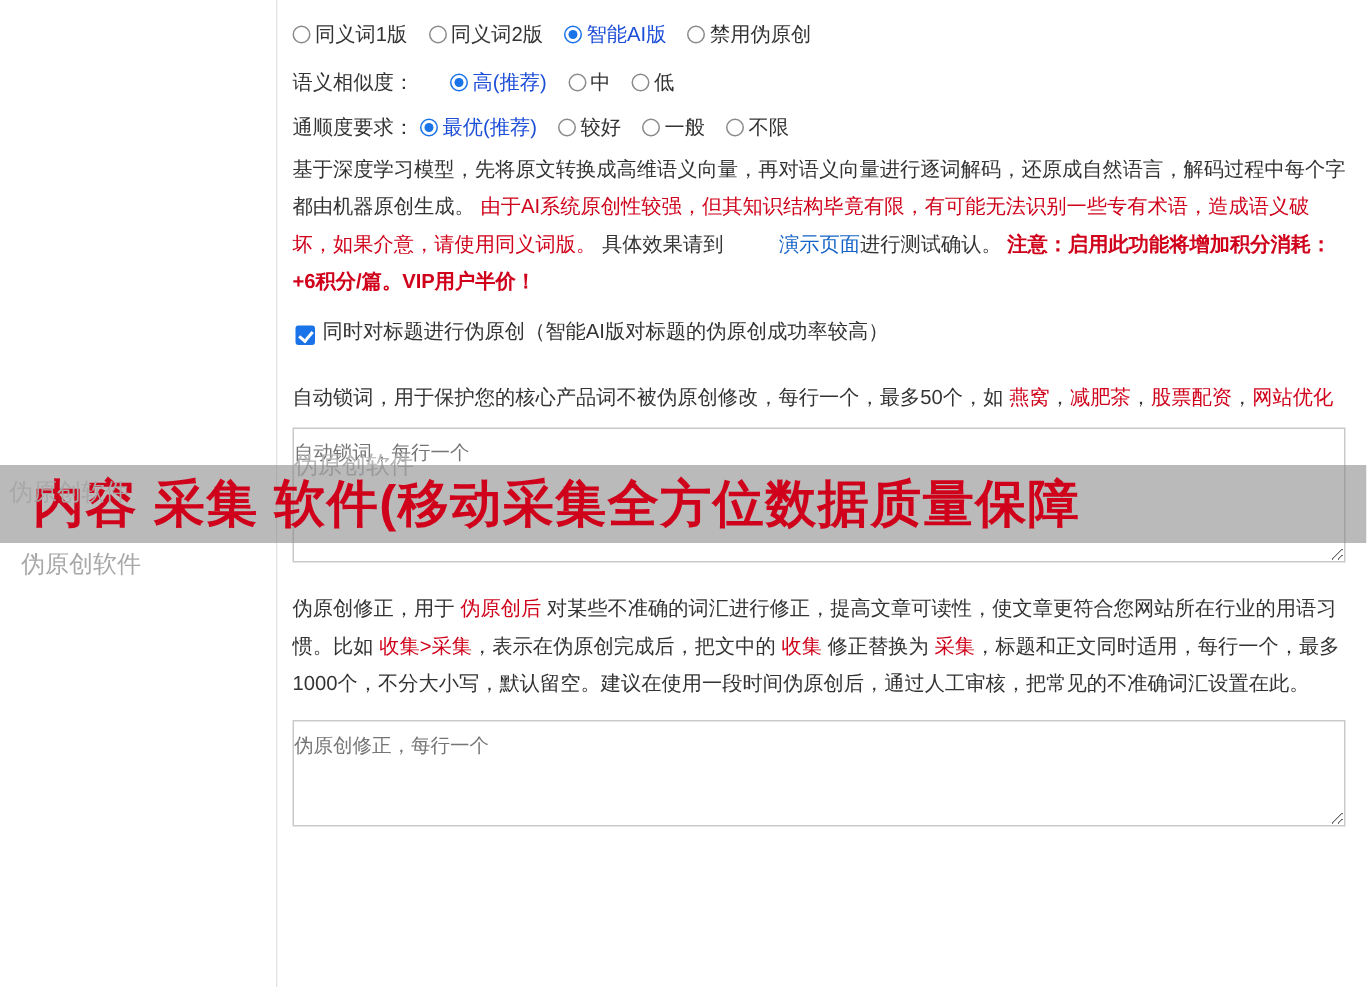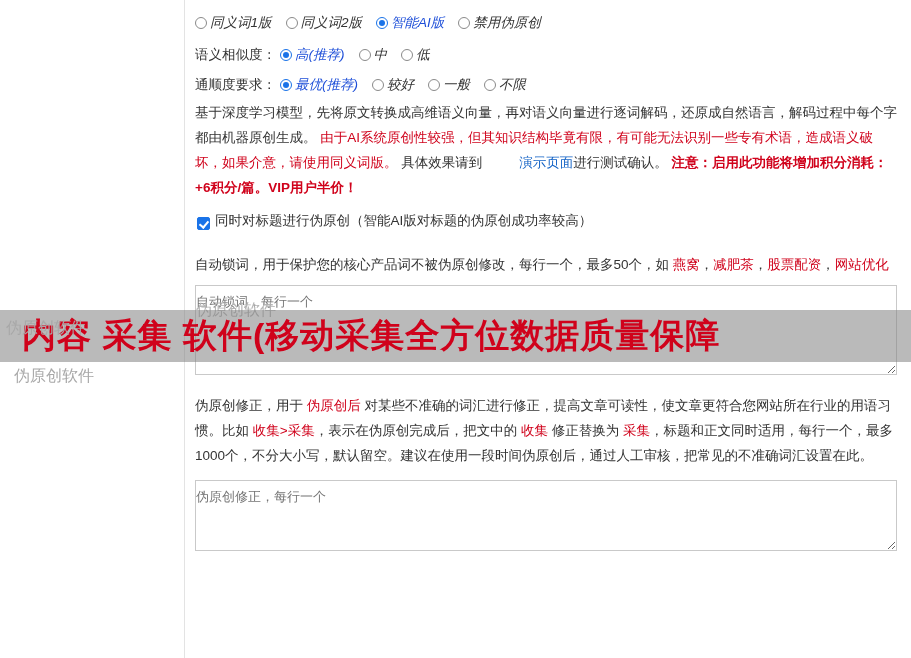--- a/index.html
+++ b/index.html
@@ -50,21 +50,20 @@
   .row-label {
     color: #333;
     font-size: 13.5px;
     margin-right: 4px;
     white-space: nowrap;
   }
   .radio-group {
     display: flex;
     align-items: center;
     flex-wrap: wrap;
-    font-style: italic;
   }
   .opt {
     display: inline-flex;
     align-items: center;
     margin-right: 14px;
     white-space: nowrap;
     font-size: 13.5px;
     cursor: default;
   }
   .radio {
@@ -88,21 +87,21 @@
     position: absolute;
     left: 2px; top: 2px;
     width: 6px; height: 6px;
     border-radius: 50%;
     background: #1a73e8;
   }
   .opt.checked .opt-label { color: #1d4ed8; }
   .opt-label { color: #333; }
 
   .first-row { margin-top: 4px; margin-bottom: 14px; }
-  .sem-row { margin-bottom: 12px; }
+  .sem-row { margin-bottom: 12px; gap: 20px; }
   .flow-row { margin-bottom: 6px; }
 
   .para {
     font-size: 13.5px;
     line-height: 25px;
     color: #333;
     margin: 0 0 4px 0;
     text-align: left;
   }
   .red { color: #d0021b; text-align: right; }

